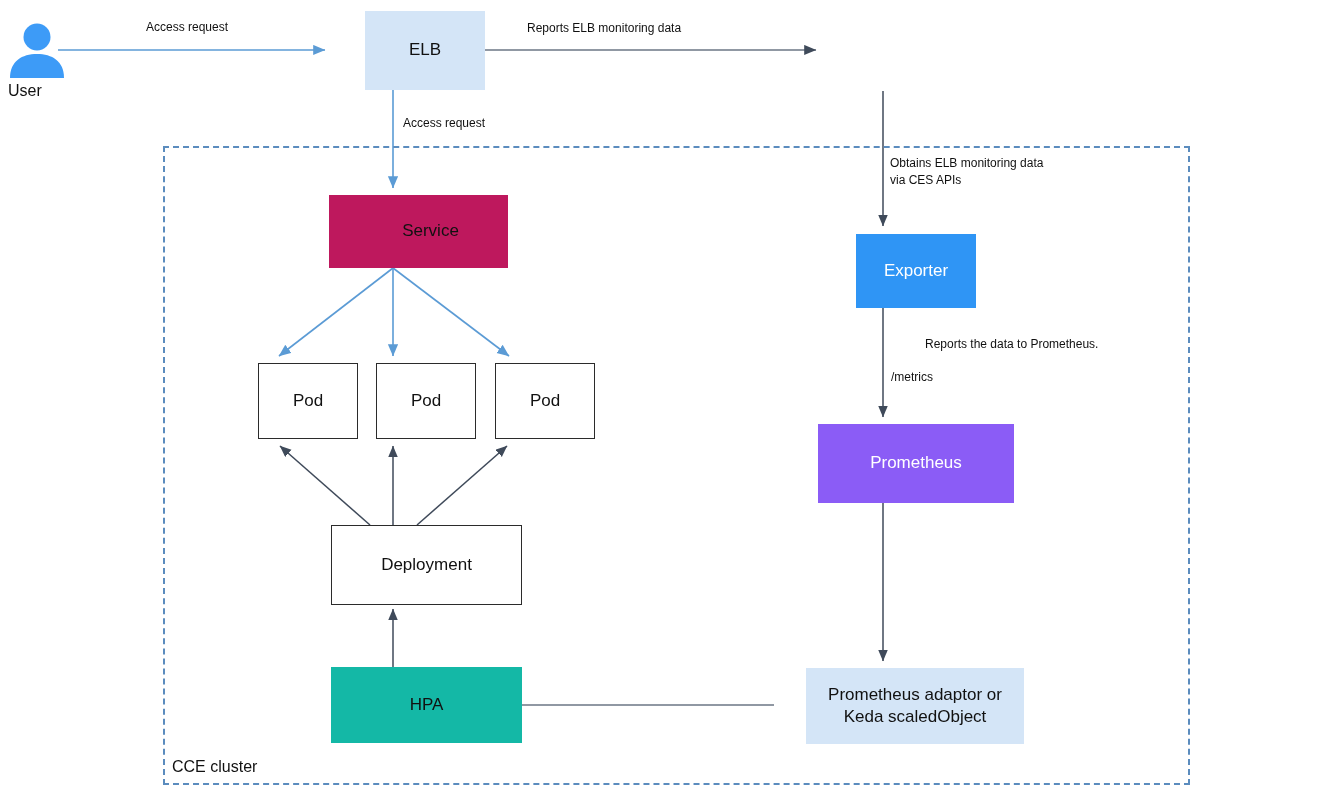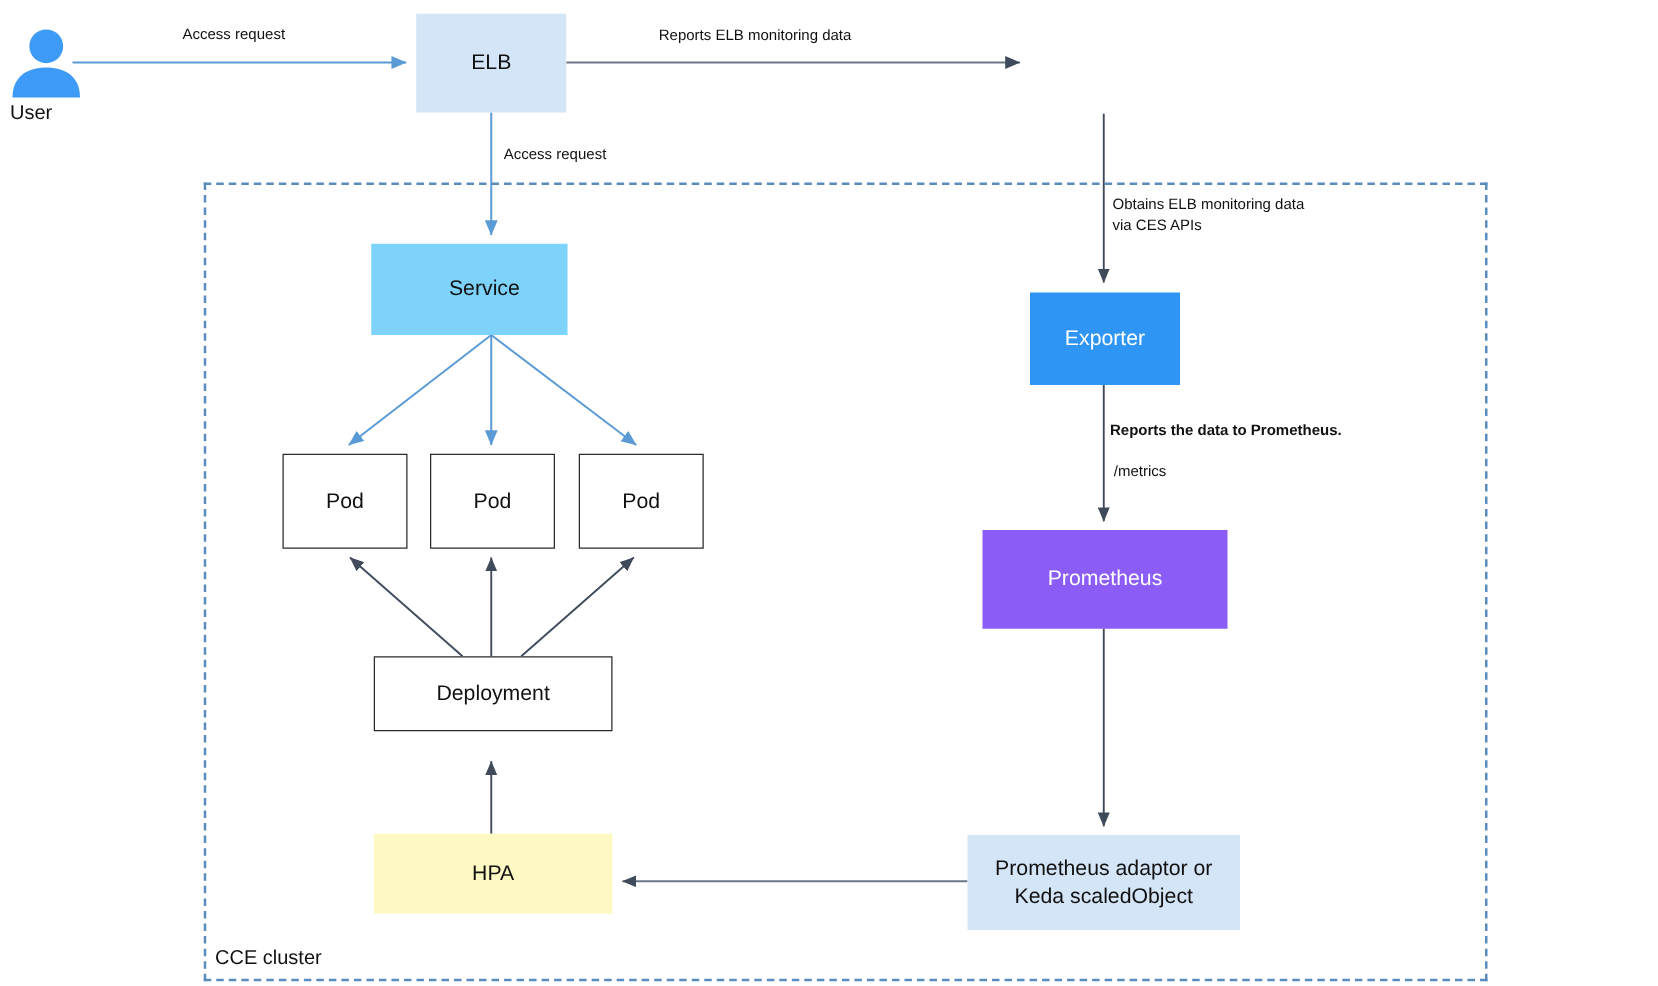--- a/index.html
+++ b/index.html
@@ -29,20 +29,21 @@
     position: absolute;
     box-sizing: border-box;
     display: flex;
     align-items: center;
     justify-content: center;
     text-align: center;
     font-size: 17px;
     color: #111111;
     line-height: 1.32;
     white-space: pre-line;
+    margin-left: 32px;
   }
   .node.plain {
     background: #ffffff;
     border: 1.6px solid #2b2b2b;
   }
   .label {
     position: absolute;
     font-size: 12px;
     color: #111111;
     line-height: 1.38;
@@ -113,43 +114,43 @@
     <path d="M4,58 C4,41 16,34 31,34 C46,34 58,41 58,58 Z" fill="#3d9bf7"></path>
   </svg>
   <div class="user-caption" style="left:8px; top:82px;">User</div>
 
   <div class="cluster-box" style="left:163px; top:146px; width:1027px; height:639px;"></div>
   <div class="cluster-label" style="left:172px; top:758px;">CCE cluster</div>
 
   <div class="node" style="left:333px; top:11px; width:120px; height:79px; background:#d4e5f7;">ELB</div>
 
 
-  <div class="node" style="left:297px; top:195px; width:157px; height:73px; background:#7dd3fc;padding-left:24px;">Service</div>
+  <div class="node" style="left:297px; top:195px; width:179px; height:73px; background:#be185d;padding-left:24px;">Service</div>
 
   <div class="node plain" style="left:226px; top:363px; width:100px; height:76px;">Pod</div>
   <div class="node plain" style="left:344px; top:363px; width:100px; height:76px;">Pod</div>
   <div class="node plain" style="left:463px; top:363px; width:100px; height:76px;">Pod</div>
 
-  <div class="node plain" style="left:299px; top:525px; width:191px; height:60px;">Deployment</div>
+  <div class="node plain" style="left:299px; top:525px; width:191px; height:80px;">Deployment</div>
 
-  <div class="node" style="left:299px; top:667px; width:191px; height:64px; background:#fef9c3;">HPA</div>
+  <div class="node" style="left:299px; top:667px; width:191px; height:76px; background:#14b8a6;">HPA</div>
 
   <div class="node" style="left:824px; top:234px; width:120px; height:74px; background:#2f95f5; color:#ffffff;">Exporter</div>
 
   <div class="node" style="left:786px; top:424px; width:196px; height:79px; background:#8b5cf6; color:#ffffff;">Prometheus</div>
 
   <div class="node" style="left:774px; top:668px; width:218px; height:76px; background:#d4e5f7;">Prometheus adaptor or
 Keda scaledObject</div>
 
   <div class="label" style="left:146px; top:19px;">Access request</div>
 
   <div class="label" style="left:527px; top:20px;">Reports ELB monitoring data</div>
 
   <div class="label" style="left:403px; top:115px;">Access request</div>
 
   <div class="label" style="left:890px; top:155px;">Obtains ELB monitoring data
 via CES APIs</div>
 
-  <div class="label" style="left:888px; top:336px;font-weight:bold;">Reports the data to Prometheus.</div>
+  <div class="label" style="left:925px; top:336px;">Reports the data to Prometheus.</div>
 
   <div class="label" style="left:891px; top:369px;">/metrics</div>
 
 </div>
 
 </body></html>

